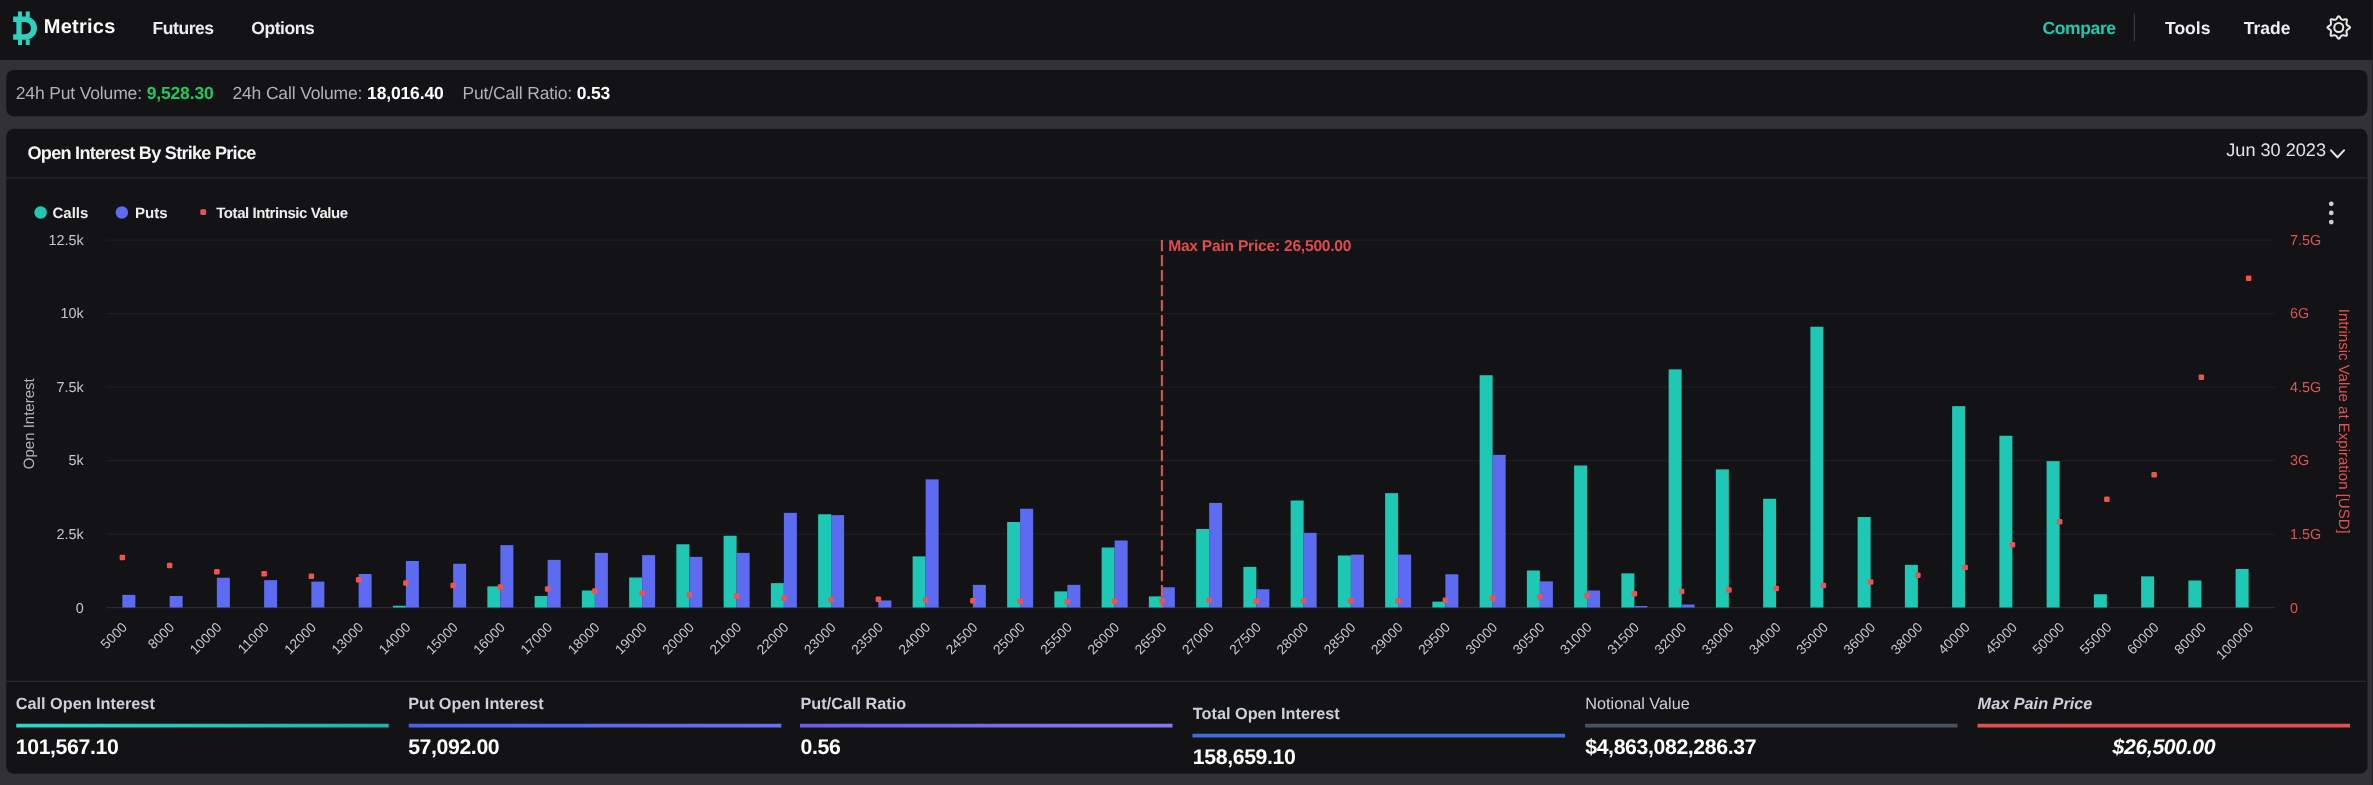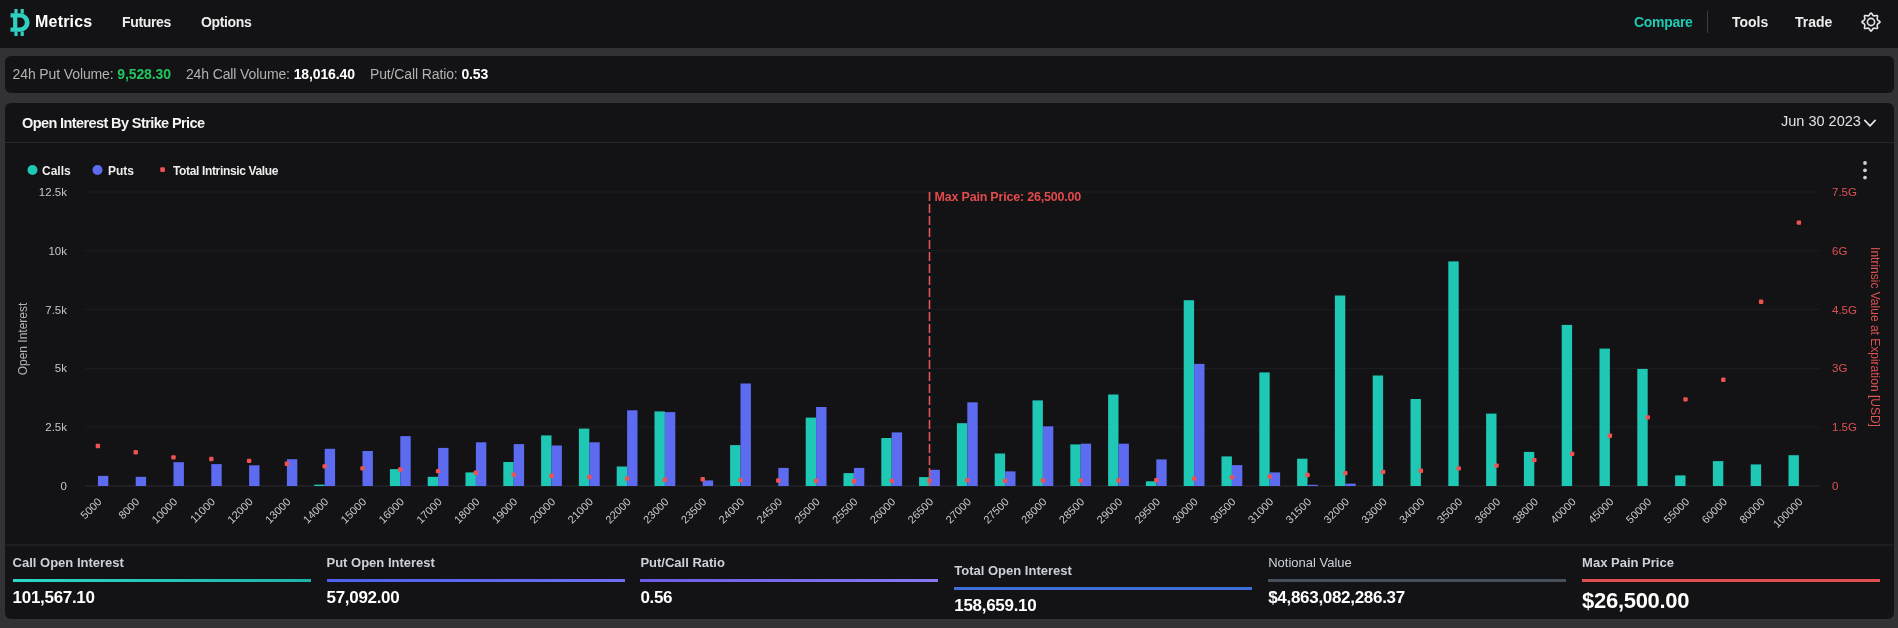--- a/index.html
+++ b/index.html
@@ -255,16 +255,16 @@
 <div style="position:absolute;left:954.3px;top:563px;width:298px;">
 <div style="font-size:13px;font-weight:bold;color:#ccd1d9;">Total Open Interest</div>
 <div style="margin-top:9px;height:2.5px;background:#3e6fd9;"></div>
 <div style="margin-top:6px;font-size:17px;font-weight:bold;color:#fff;letter-spacing:-0.3px;">158,659.10</div>
 </div>
 <div style="position:absolute;left:1268.2px;top:555px;width:298px;">
 <div style="font-size:13px;font-weight:normal;color:#ccd1d9;">Notional Value</div>
 <div style="margin-top:9px;height:2.5px;background:#47525e;"></div>
 <div style="margin-top:6px;font-size:17px;font-weight:bold;color:#fff;letter-spacing:-0.3px;">$4,863,082,286.37</div>
 </div>
-<div style="position:absolute;left:1582.1px;top:555px;width:298px;">
+<div style="position:absolute;left:1582.1px;top:555px;width:298px;font-style:italic;">
 <div style="font-size:13px;font-weight:bold;color:#ccd1d9;">Max Pain Price</div>
 <div style="margin-top:9px;height:2.5px;background:#e05050;"></div>
-<div style="margin-top:6px;font-size:22px;font-weight:bold;color:#fff;letter-spacing:-0.3px;">$26,500.00</div>
+<div style="margin-top:6px;font-size:17px;font-weight:bold;color:#fff;letter-spacing:-0.3px;text-align:center;">$26,500.00</div>
 </div>
 </body></html>

